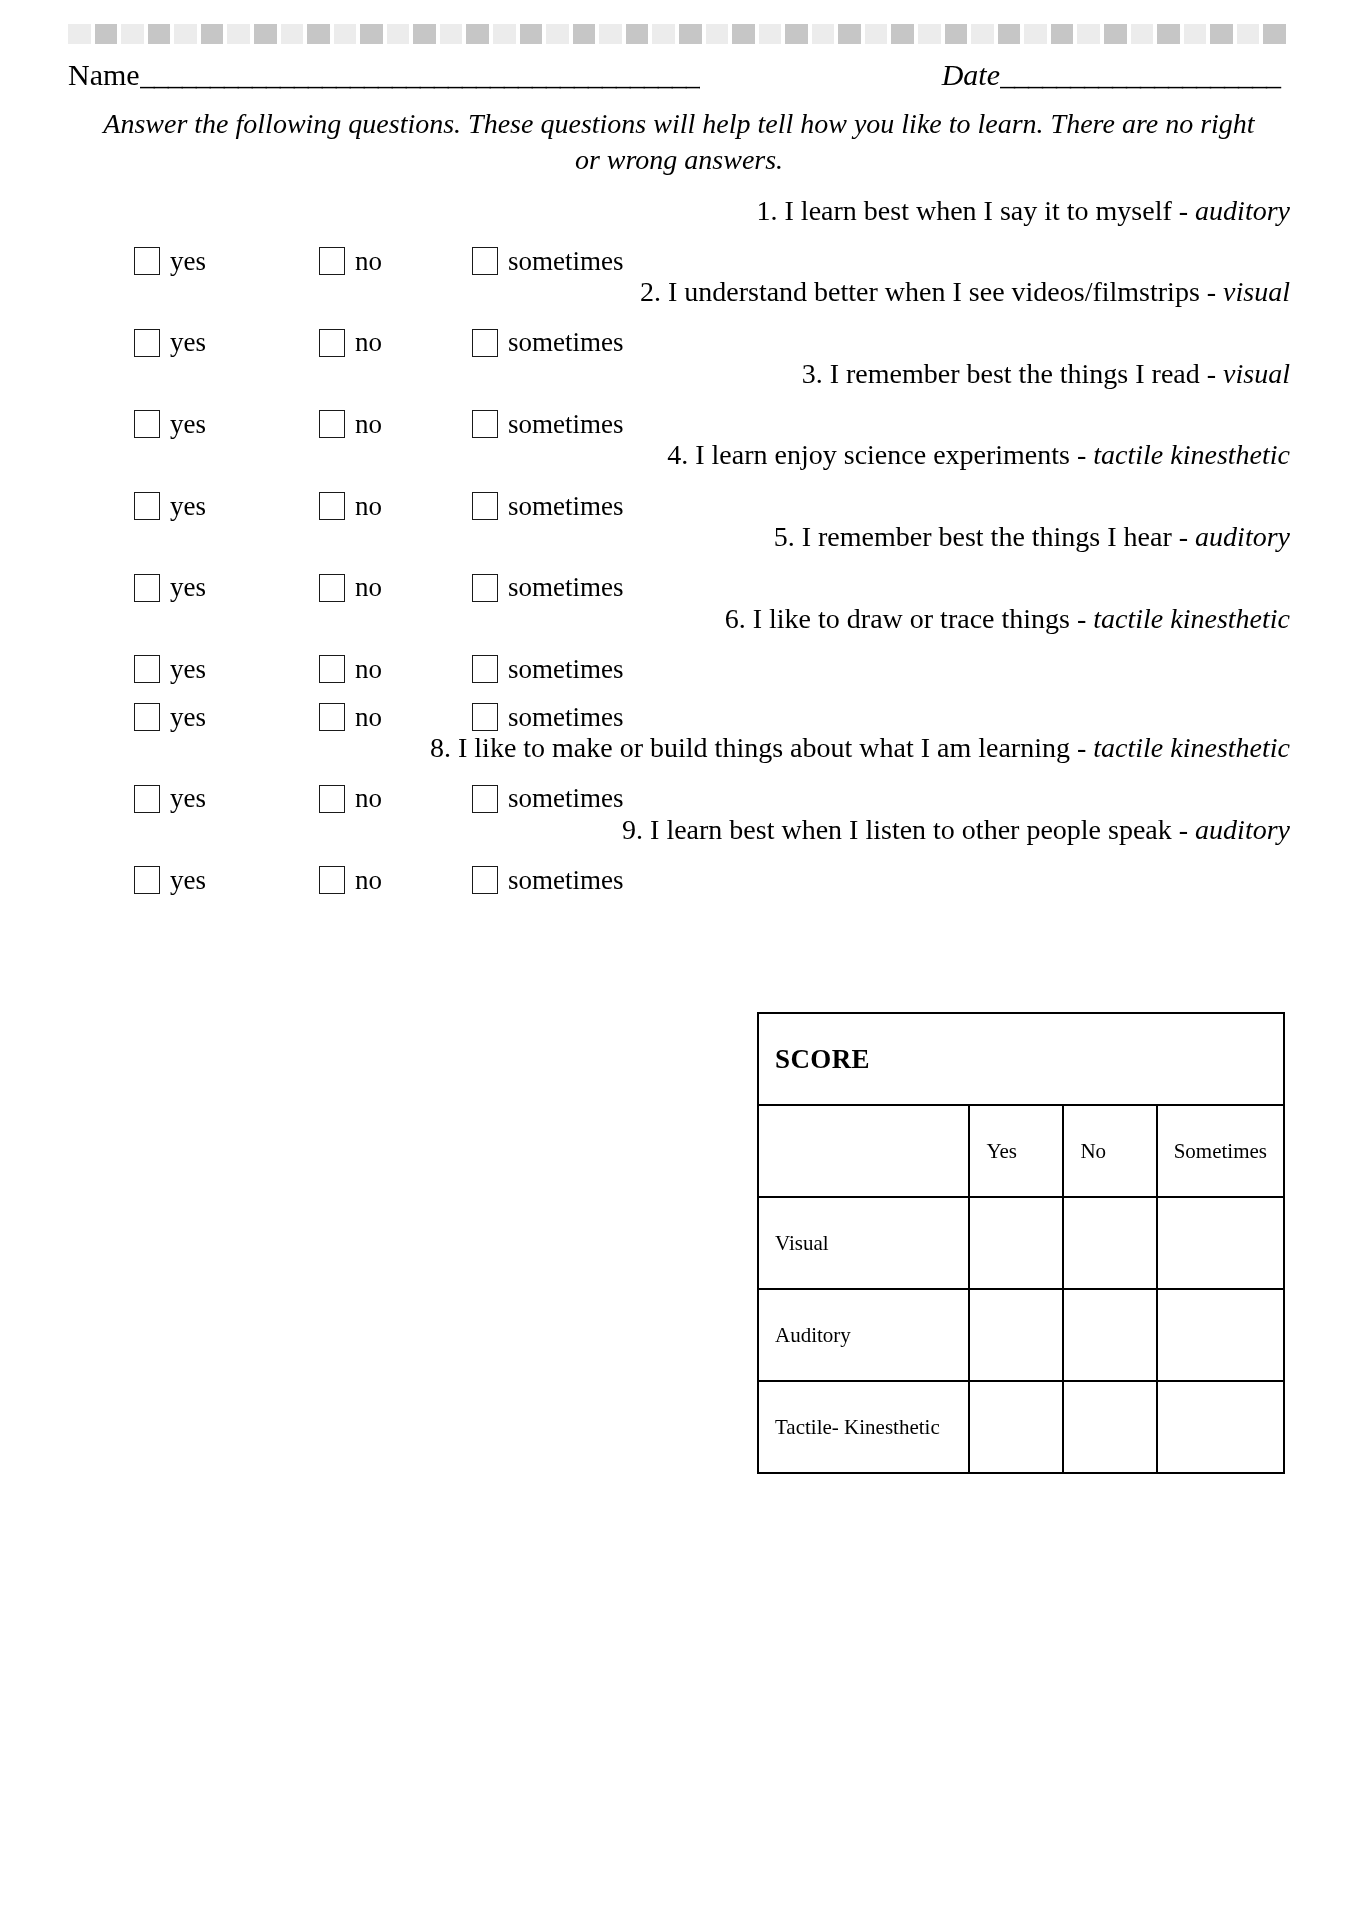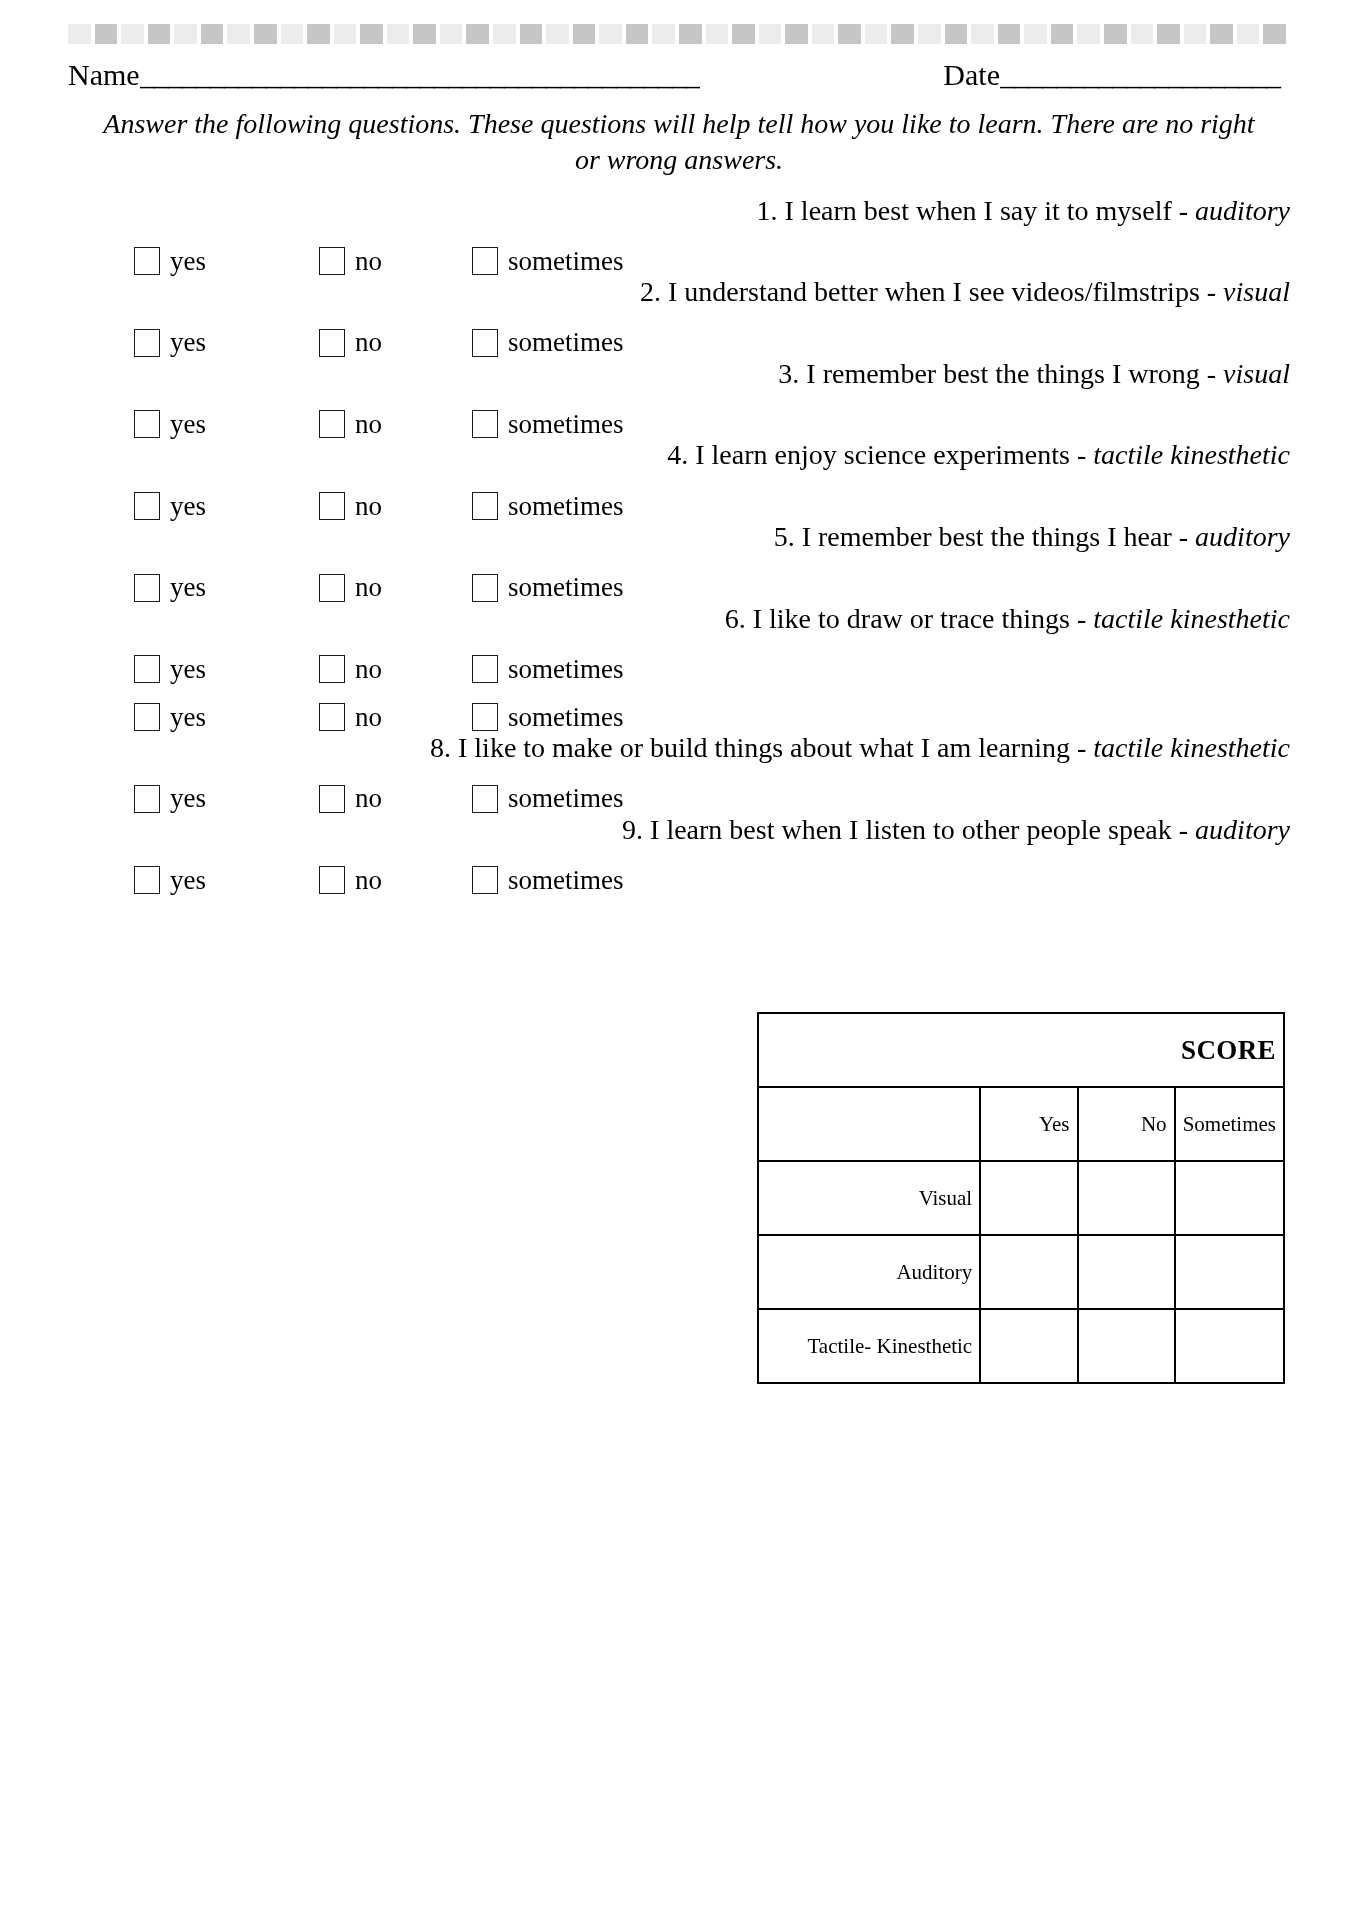--- a/index.html
+++ b/index.html
@@ -58,21 +58,21 @@
     white-space: nowrap;
   }
   .namedate .label { font-size: 30px; }
   .namedate .rule {
     display: inline-block;
     font-size: 30px;
     letter-spacing: -1px;
     overflow: hidden;
   }
   .nd-left { display: flex; align-items: baseline; }
-  .nd-right { display: flex; align-items: flex-start; margin-left: auto; }
+  .nd-right { display: flex; align-items: flex-start; margin-left: auto; font-style: italic; }
   .nd-left .rule { width: 560px; }
   .nd-right .rule { width: 290px; }
 
   
   .instructions {
     margin: 14px auto 8px auto;
     width: 1160px;
     text-align: center;
     font-style: italic;
     font-size: 28px;
@@ -129,24 +129,24 @@
     position: absolute;
     left: 757px;
     top: 1012px;
     width: 528px;
     border-collapse: collapse;
     background: #fff;
     font-size: 22px;
   }
   .score-table td, .score-table th {
     border: 2.5px solid #000;
-    text-align: right;
+    text-align: left;
     vertical-align: middle;
     font-weight: normal;
-    padding: 7px;
+    padding: 16px;
   }
   .score-table .title-cell {
     height: 58px;
     font-weight: bold;
     font-size: 27px;
     letter-spacing: 0.4px;
   }
   .score-table .hdr-cell { height: 58px; font-size: 21px; }
   .score-table .row-label { font-size: 21px; }
   .score-table .body-row td { height: 58px; }
@@ -252,21 +252,21 @@
             <span class="cbox"></span>
             <span class="opt-label">no</span>
           </div>
           <div class="opt o3">
             <span class="cbox"></span>
             <span class="opt-label">sometimes</span>
           </div>
         </div>
       </div>
       <div class="qblock">
-        <div class="qtext indent-2"><span>3.</span><span> I remember best the things I wrong - </span><span class="style-tag">visual</span></div>
+        <div class="qtext indent-2"><span>3.</span><span> I remember best the things I read - </span><span class="style-tag">visual</span></div>
         <div class="options">
           <div class="opt o1">
             <span class="cbox"></span>
             <span class="opt-label">yes</span>
           </div>
           <div class="opt o2">
             <span class="cbox"></span>
             <span class="opt-label">no</span>
           </div>
           <div class="opt o3">

